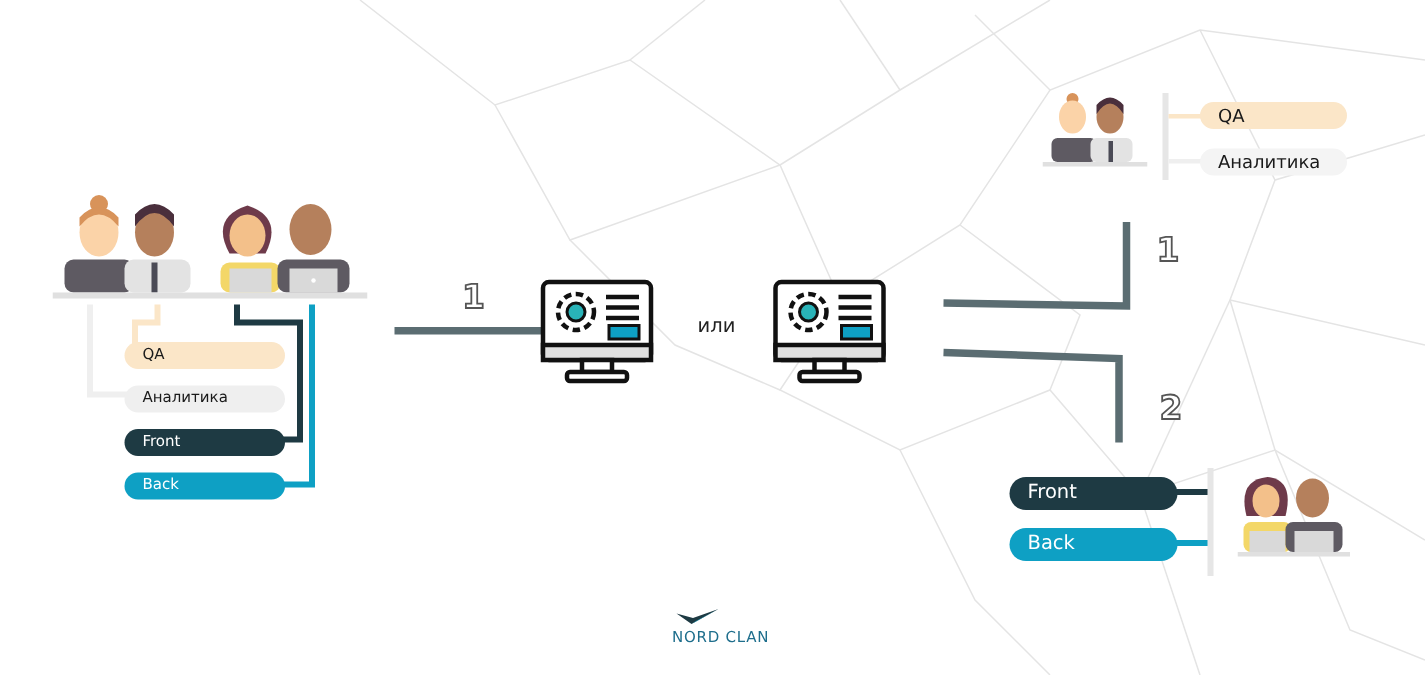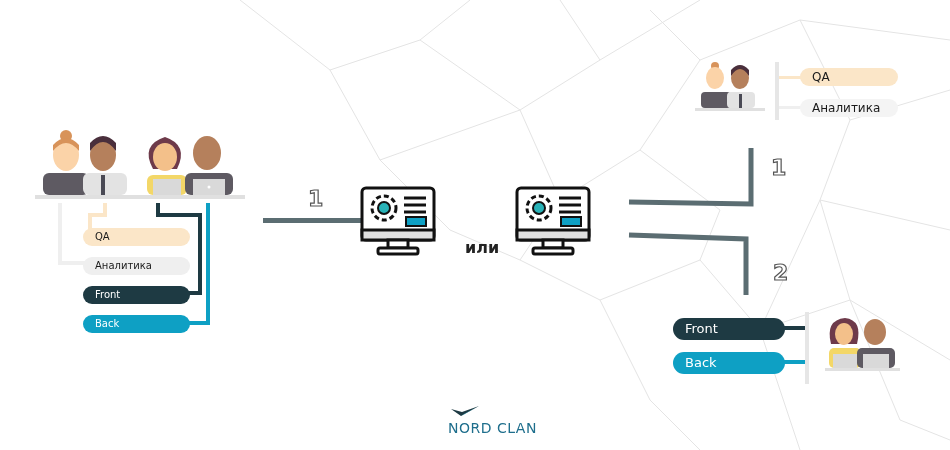--- a/index.html
+++ b/index.html
@@ -14,22 +14,22 @@
     position: absolute; height: 18px; border-radius: 10px;
     font-weight: normal; font-size: 10px; line-height: 18px; padding-left: 12px;
     box-sizing: border-box;
   }
   .pill.big { height: 22px; line-height: 22px; font-size: 13px; border-radius: 12px; }
   .num {
     position: absolute; font-size: 22px; font-weight: bold;
     color: #fff; -webkit-text-stroke: 1.2px #555;
     font-family: "DejaVu Sans", sans-serif;
   }
-  .ili { position: absolute; font-weight: bold; font-size: 16px; color: #222; margin-top: 28px; }
-  .logo-text { position: absolute; font-size: 14px; letter-spacing: 0.5px; color: #1e6e8c; }
+  .ili { position: absolute; font-weight: normal; font-size: 13px; color: #222; }
+  .logo-text { position: absolute; font-size: 10px; letter-spacing: 0.5px; color: #1e6e8c; }
 </style>
 </head>
 <body>
 
 <svg class="bg-net" viewBox="0 0 950 450">
   <g stroke="#e4e4e4" stroke-width="1" fill="none">
     <polyline points="240,0 330,70 420,40 520,110 600,60 700,0"></polyline>
     <polyline points="330,70 380,160 520,110 560,200 640,150 700,60 800,20 950,40"></polyline>
     <polyline points="420,40 470,0"></polyline>
     <polyline points="600,60 560,0"></polyline>

